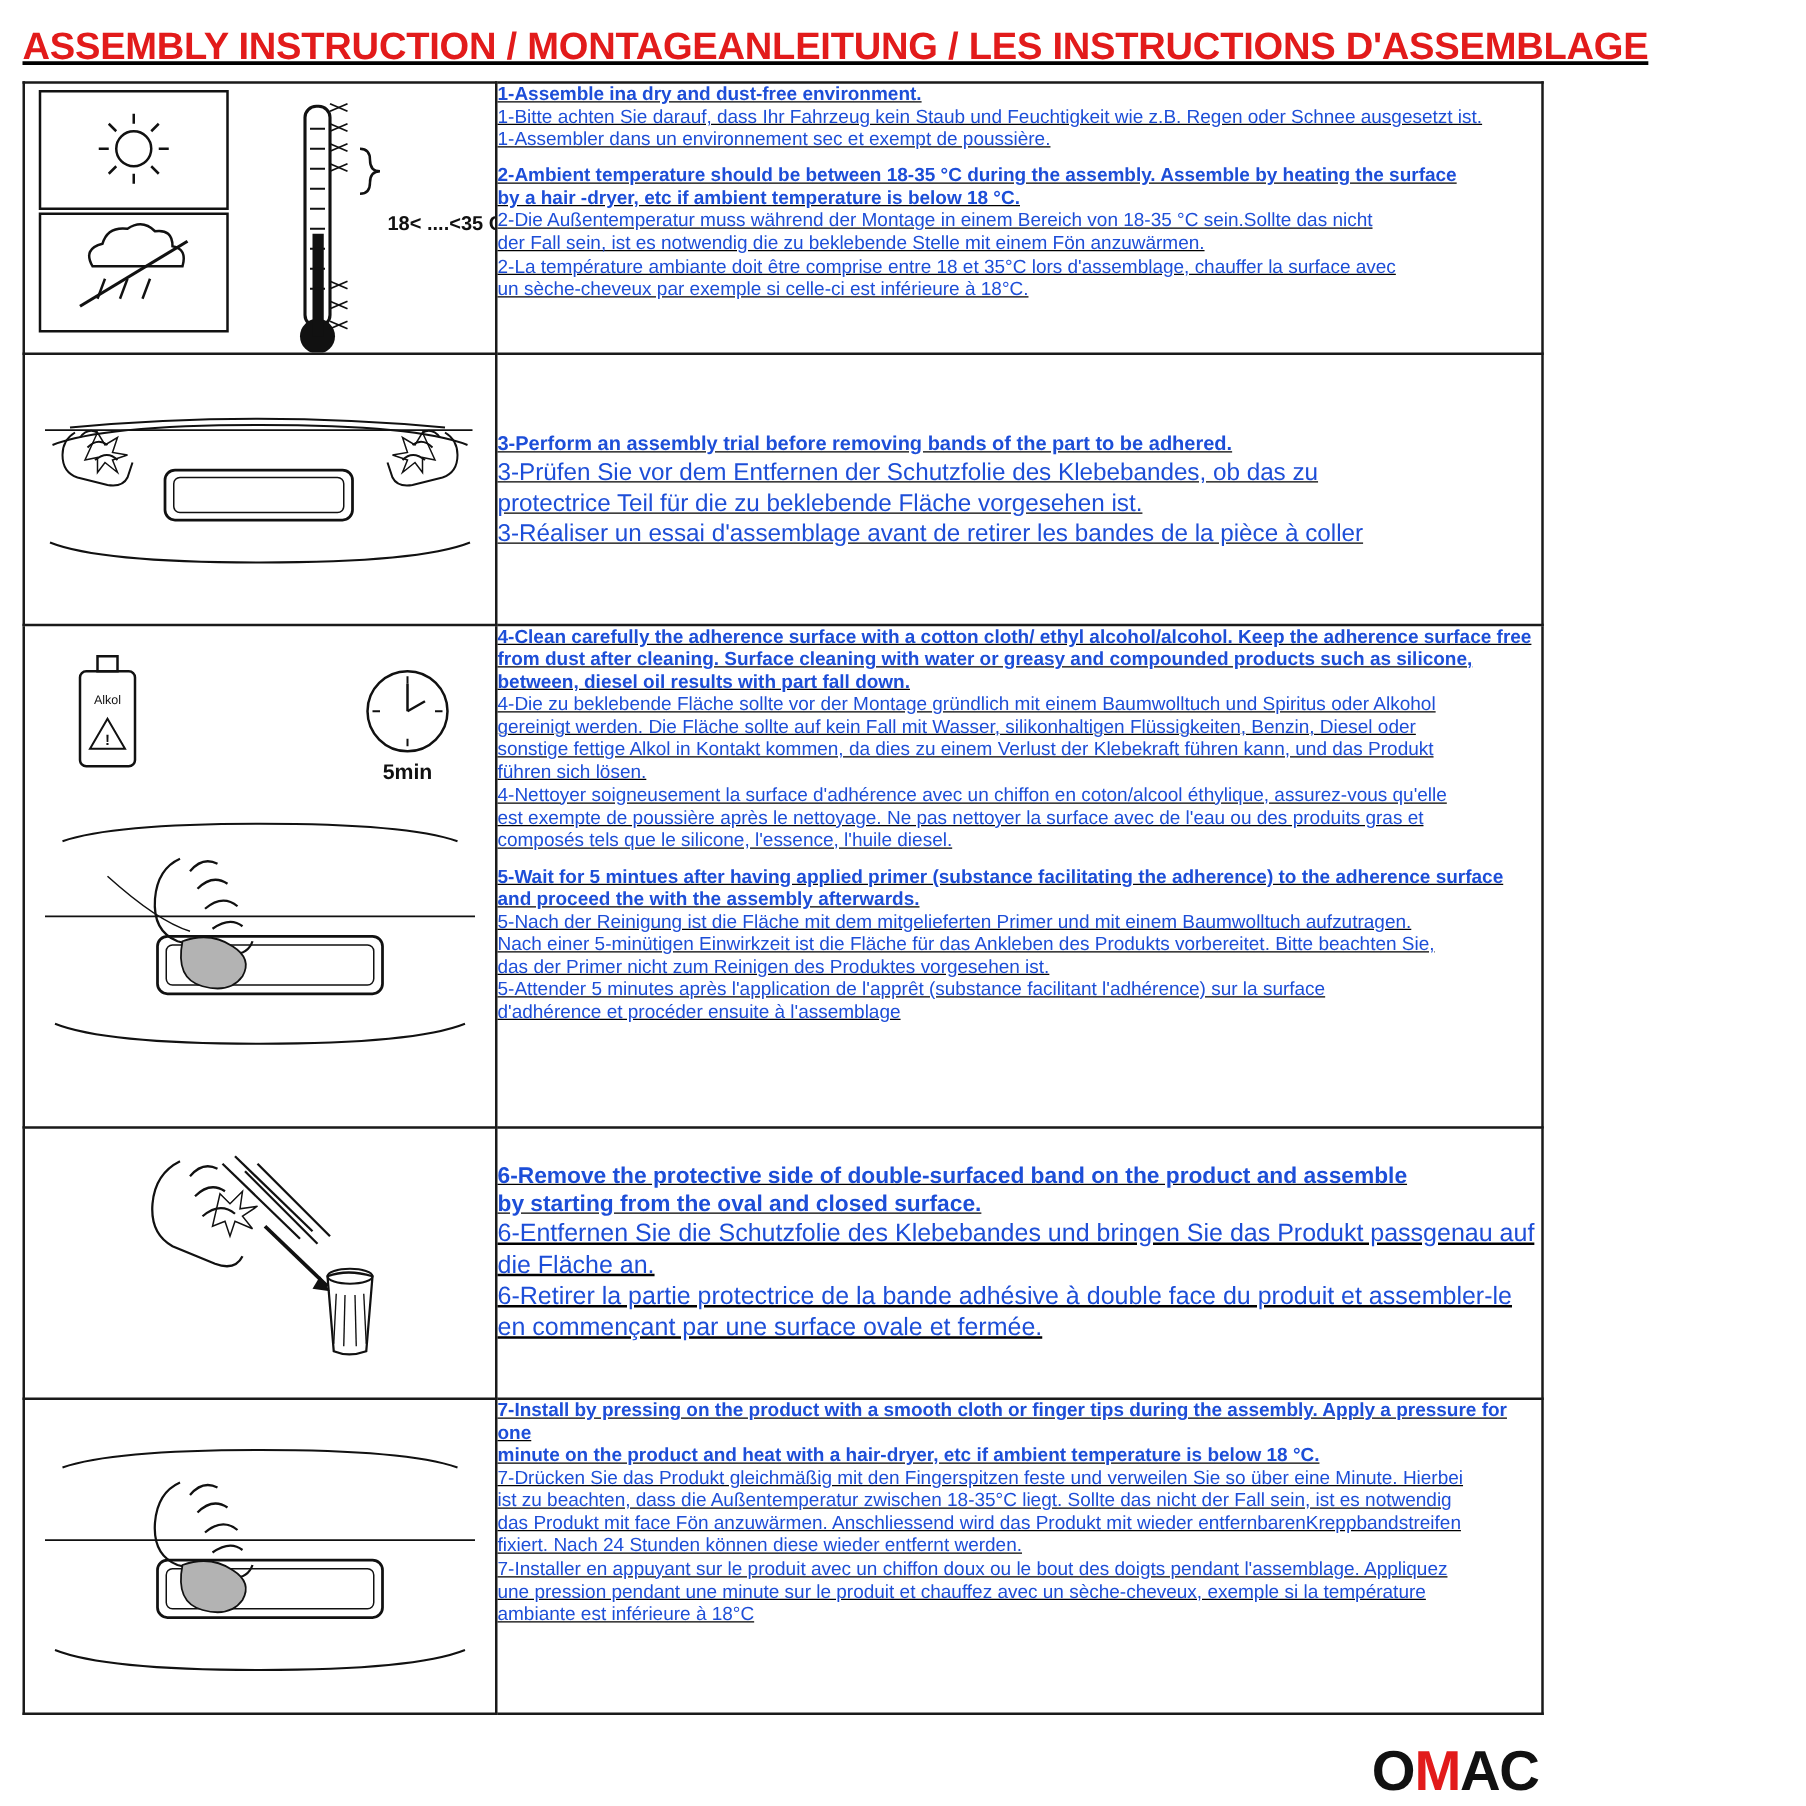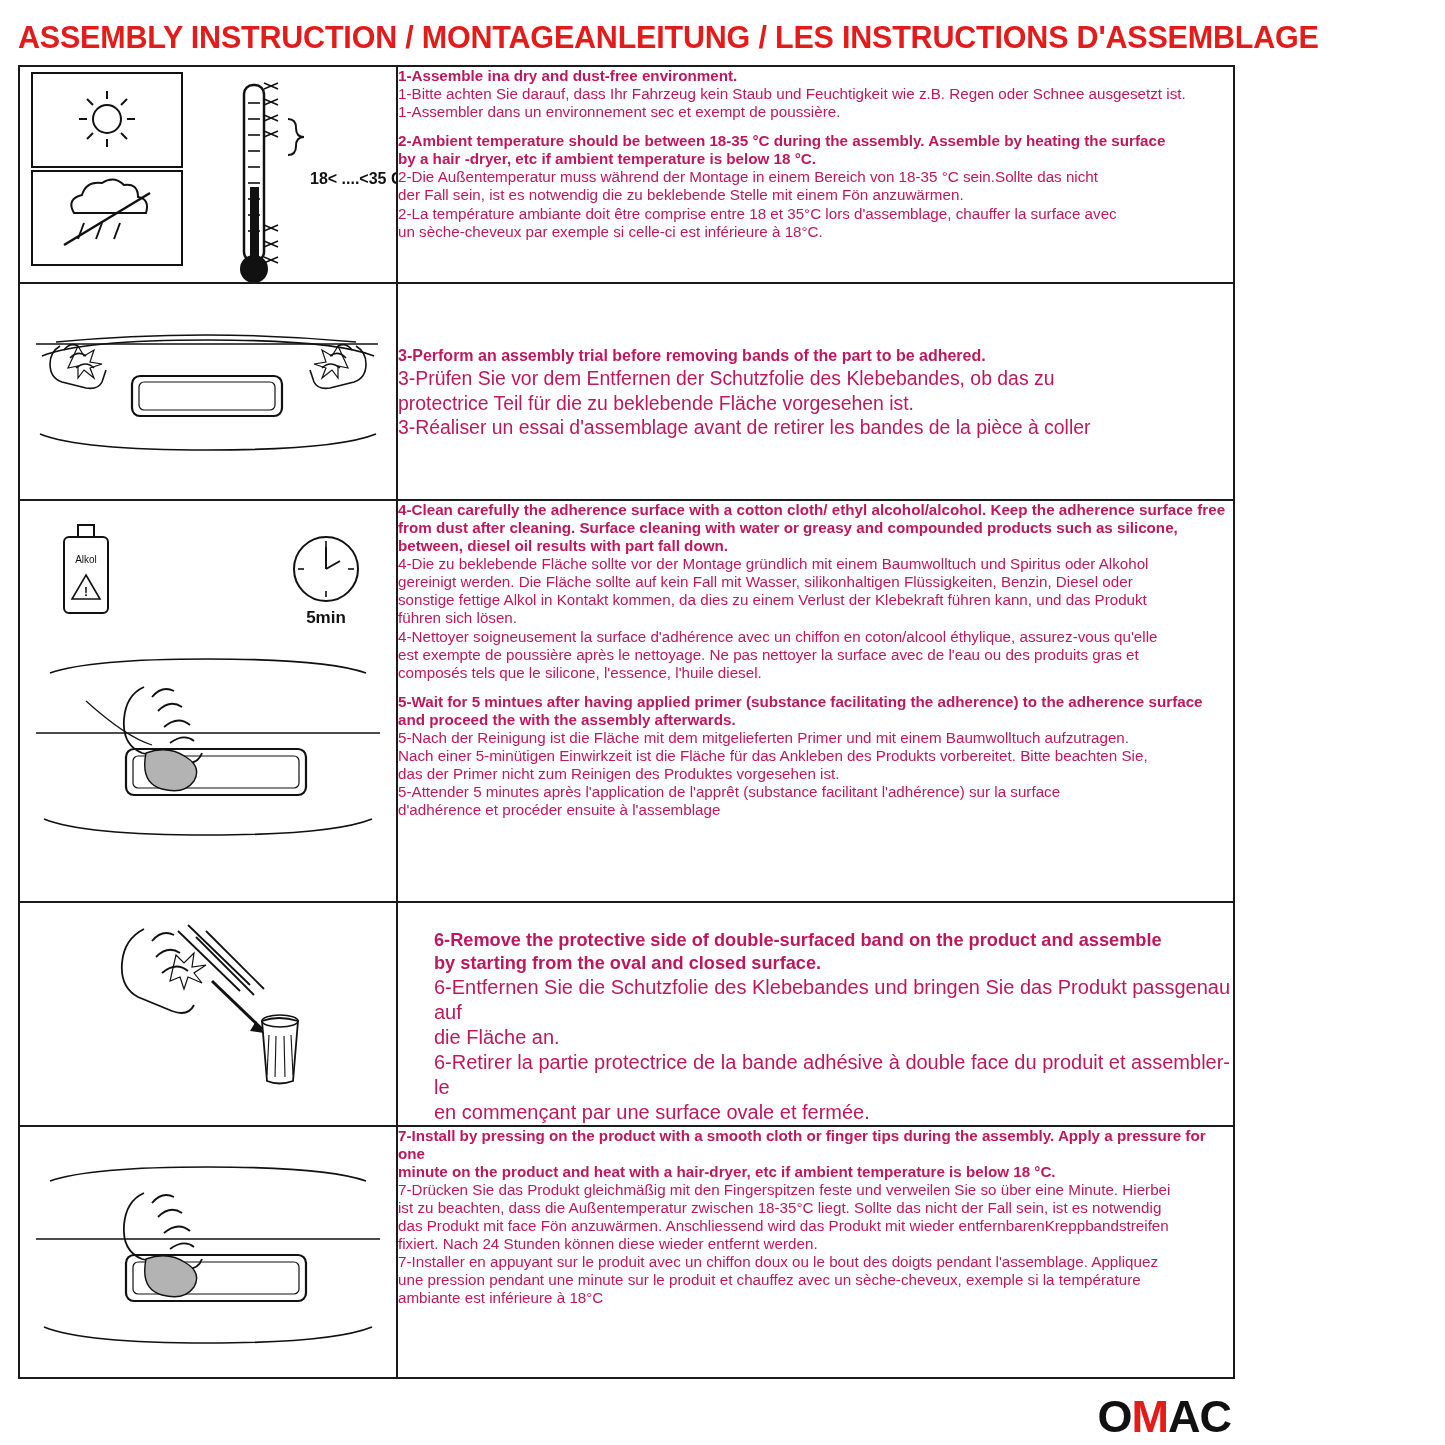--- a/index.html
+++ b/index.html
@@ -6,20 +6,21 @@
   html, body {
     margin: 0; padding: 0;
     width: 1445px; height: 1445px;
     background: #ffffff;
     font-family: "Liberation Sans", sans-serif;
   }
   .page {
     width: 1253px; height: 1445px;
     position: relative;
     padding: 10px 18px 0 18px;
+    text-decoration: underline;
   }
   .title {
     color: #e21b1b;
     font-size: 30.5px;
     font-weight: bold;
     letter-spacing: -0.2px;
     text-align: center;
     margin: 10px 0 10px 0;
     white-space: nowrap;
   }
@@ -36,21 +37,21 @@
   td.img-cell {
     width: 378px;
     padding: 6px;
     position: relative;
   }
   td.txt-cell {
     padding: 7px 10px 8px 10px;
   }
   .blk { margin-bottom: 11px; }
   .blk:last-child { margin-bottom: 0; }
-  .ln { font-size: 15.2px; line-height: 1.19; color: #be185d; }
+  .ln { font-size: 15.2px; line-height: 1.19; color: #1d4ed8; }
   .ln.b { font-weight: bold; }
   .big .ln { font-size: 19.4px; line-height: 1.26; }
   .big .ln.b { font-size: 16px; }
   .med .ln { font-size: 20px; line-height: 1.25; }
   .med .ln.b { font-size: 18.2px; }
   svg { display: block; }
   .footer {
     position: absolute;
     right: 22px;
     bottom: 6px;
@@ -289,21 +290,21 @@
           <ellipse cx="254" cy="118" rx="18" ry="6" fill="none" stroke="#111" stroke-width="1.6"></ellipse>
           <g stroke="#111" stroke-width="1.1">
             <line x1="243" y1="132" x2="241" y2="172"></line>
             <line x1="250" y1="133" x2="249" y2="174"></line>
             <line x1="258" y1="133" x2="259" y2="174"></line>
             <line x1="265" y1="132" x2="267" y2="172"></line>
           </g>
         </svg>
       </td>
       <td class="txt-cell med">
-        <div class="blk" style="margin-top:26px;margin-left:36px;">
+        <div class="blk" style="margin-top:26px;">
           <div class="ln b">6-Remove the protective side of double-surfaced band on the product and assemble</div>
           <div class="ln b">by starting from the oval and closed surface.</div>
           <div class="ln">6-Entfernen Sie die Schutzfolie des Klebebandes und bringen Sie das Produkt passgenau auf</div>
           <div class="ln">die Fläche an.</div>
           <div class="ln">6-Retirer la partie protectrice de la bande adhésive à double face du produit et assembler-le</div>
           <div class="ln">en commençant par une surface ovale et fermée.</div>
         </div>
       </td>
     </tr>
 

